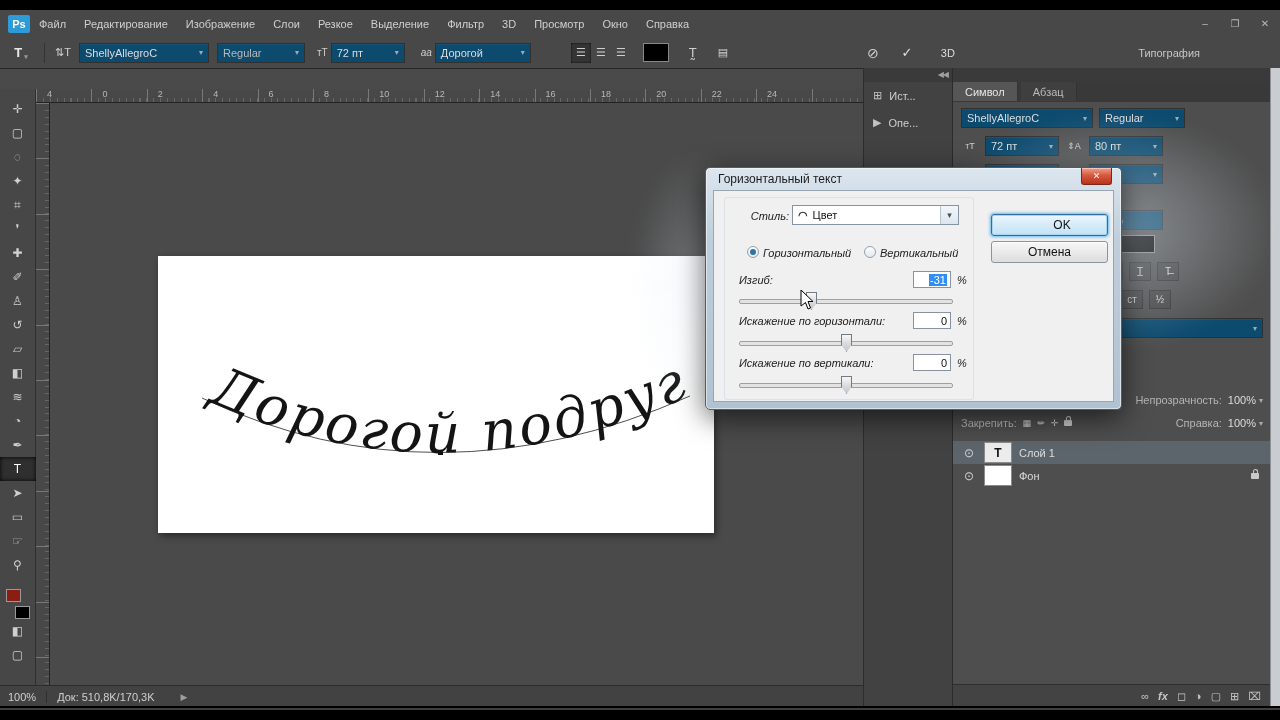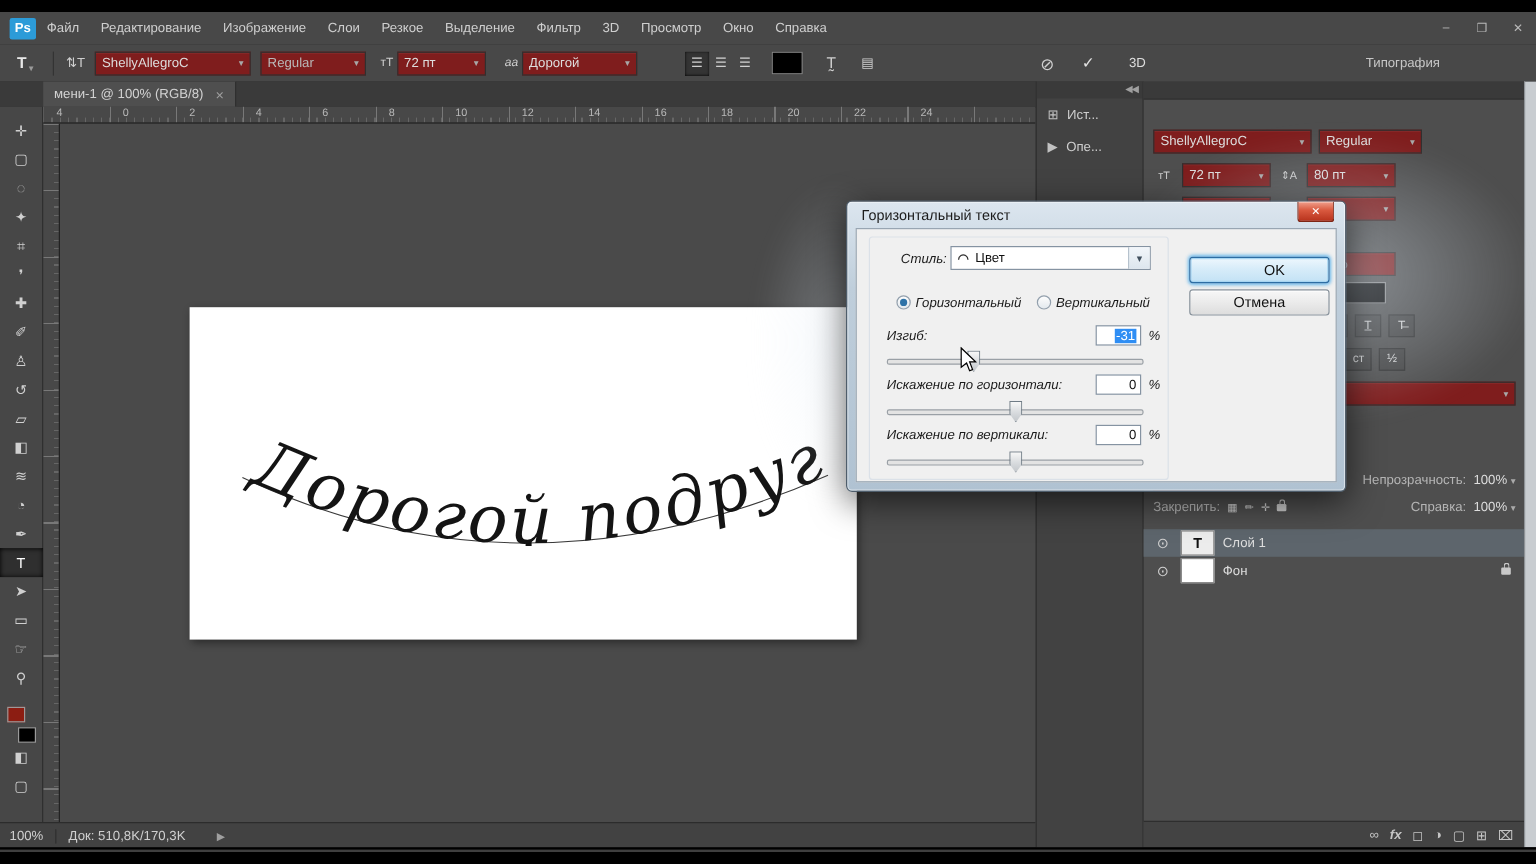--- a/index.html
+++ b/index.html
@@ -20,21 +20,21 @@
   .winbtn{width:30px;text-align:center;color:#b9b9b9;font-size:10px;}
   
   .optionsbar{left:0;top:37px;width:1280px;height:31px;background:#484848;border-bottom:1px solid #262626;
               display:flex;align-items:center;padding-left:6px;}
   .opt-tool{width:30px;height:24px;display:flex;align-items:center;justify-content:center;color:#e8e8e8;
             font-weight:bold;font-size:13px;}
   .opt-tool::after{content:"▾";font-size:7px;color:#9a9a9a;margin-left:2px;margin-top:8px;}
   .odiv{width:1px;height:20px;background:#333;margin:0 8px;}
   .obtn{min-width:20px;height:20px;display:flex;align-items:center;justify-content:center;color:#cfcfcf;}
   .obtn.pressed{background:#343434;box-shadow:inset 0 0 2px #000;}
-  .dfld{background:#7f1d1d;border:1px solid #303030;box-shadow:inset 0 1px 0 rgba(255,255,255,.05);
+  .dfld{background:#0c4a6e;border:1px solid #303030;box-shadow:inset 0 1px 0 rgba(255,255,255,.05);
         height:18px;display:flex;align-items:center;padding:0 5px;color:#ddd;white-space:nowrap;overflow:hidden;}
   .dd::after{content:"▾";margin-left:auto;font-size:8px;color:#a8a8a8;padding-left:4px;}
   .ic{color:#cfcfcf;}
   .swatch{width:24px;height:17px;background:#000;border:1px solid #888;margin-left:12px;}
   .workspace{color:#c7c7c7;margin-right:86px;}
   
   .tabbar{left:0;top:68px;width:1280px;height:21px;background:#3a3a3a;border-bottom:1px solid #2a2a2a;display:flex;}
   .doctab{margin-left:36px;height:100%;display:flex;align-items:center;padding:0 9px;background:#4f4f4f;
           border-right:1px solid #292929;color:#d2d2d2;gap:10px;}
   .tabclose{color:#9e9e9e;font-size:12px;}
@@ -206,26 +206,20 @@
     <span class="swatch"></span>
     <span class="obtn" style="margin-left:14px;font-size:13px">T̰</span>
     <span class="obtn" style="margin-left:10px">▤</span>
     <span class="obtn" style="margin-left:130px;font-size:14px">⊘</span>
     <span class="obtn" style="margin-left:14px;font-size:13px;color:#e3e3e3">✓</span>
     <span class="ic" style="margin-left:24px;color:#dedede">3D</span>
     <div class="spacer"></div>
     <span class="workspace">Типография</span>
   </div>
 
-  <div class="abs tabbar">
-    <div class="doctab">
-      <span>мени-1 @ 100% (RGB/8)</span>
-      <span class="tabclose">×</span>
-    </div>
-  </div>
 
   <div class="abs hruler">
     <span class="rnum">4</span>
     <span class="rnum">0</span>
     <span class="rnum">2</span>
     <span class="rnum">4</span>
     <span class="rnum">6</span>
     <span class="rnum">8</span>
     <span class="rnum">10</span>
     <span class="rnum">12</span>
@@ -325,20 +319,24 @@
       <span>Ист...</span>
     </div>
     <div class="cbtn">
       <span class="cbic">▶</span>
       <span>Опе...</span>
     </div>
   </div>
 
   <div class="abs dock">
     <div class="dock-head"></div>
+    <div class="ptabs">
+      <span class="ptab active">Символ</span>
+      <span class="ptab">Абзац</span>
+    </div>
     <div class="prow" style="top:40px">
       <div class="dfld dd" style="width:120px">
           <span>ShellyAllegroC</span>
         </div>
       <div class="dfld dd" style="width:74px">
           <span>Regular</span>
         </div>
     </div>
     <div class="prow" style="top:68px">
       <span class="pic">тT</span>

